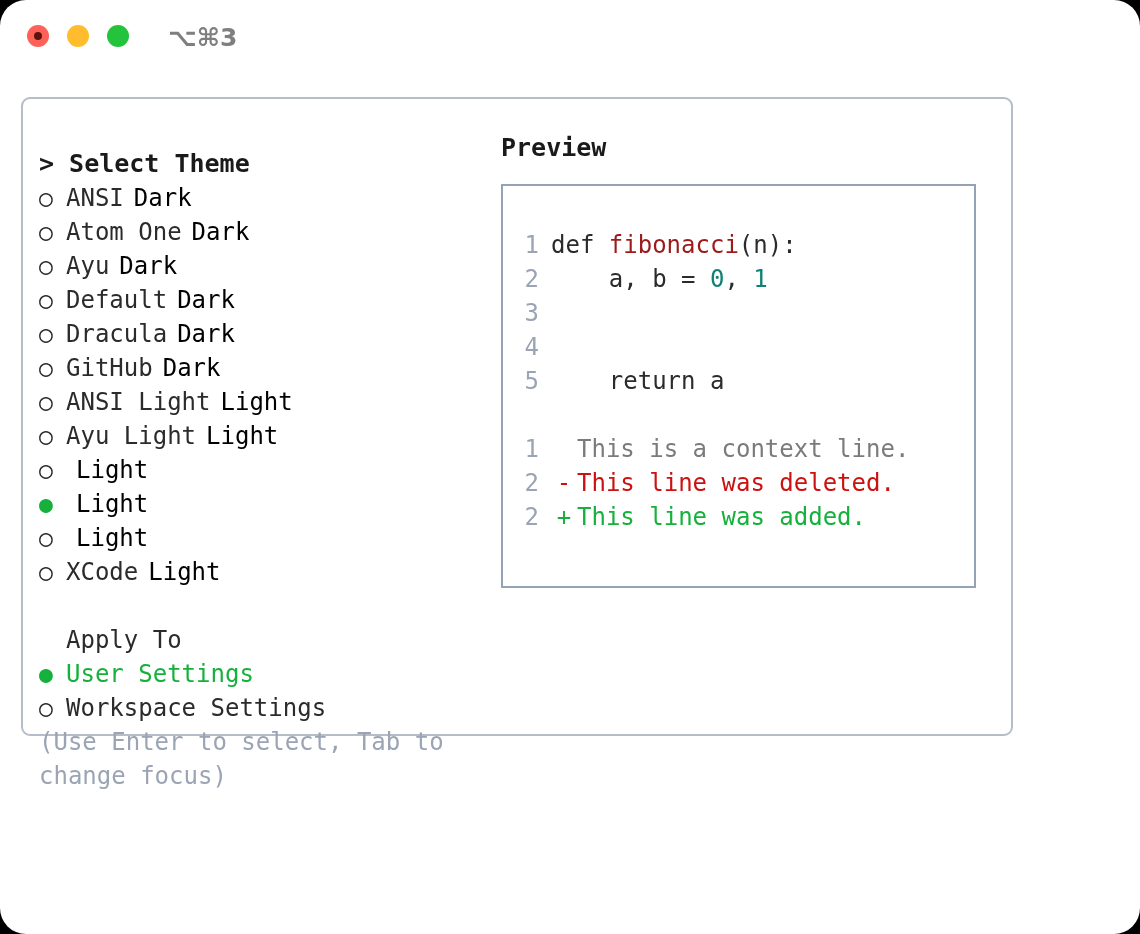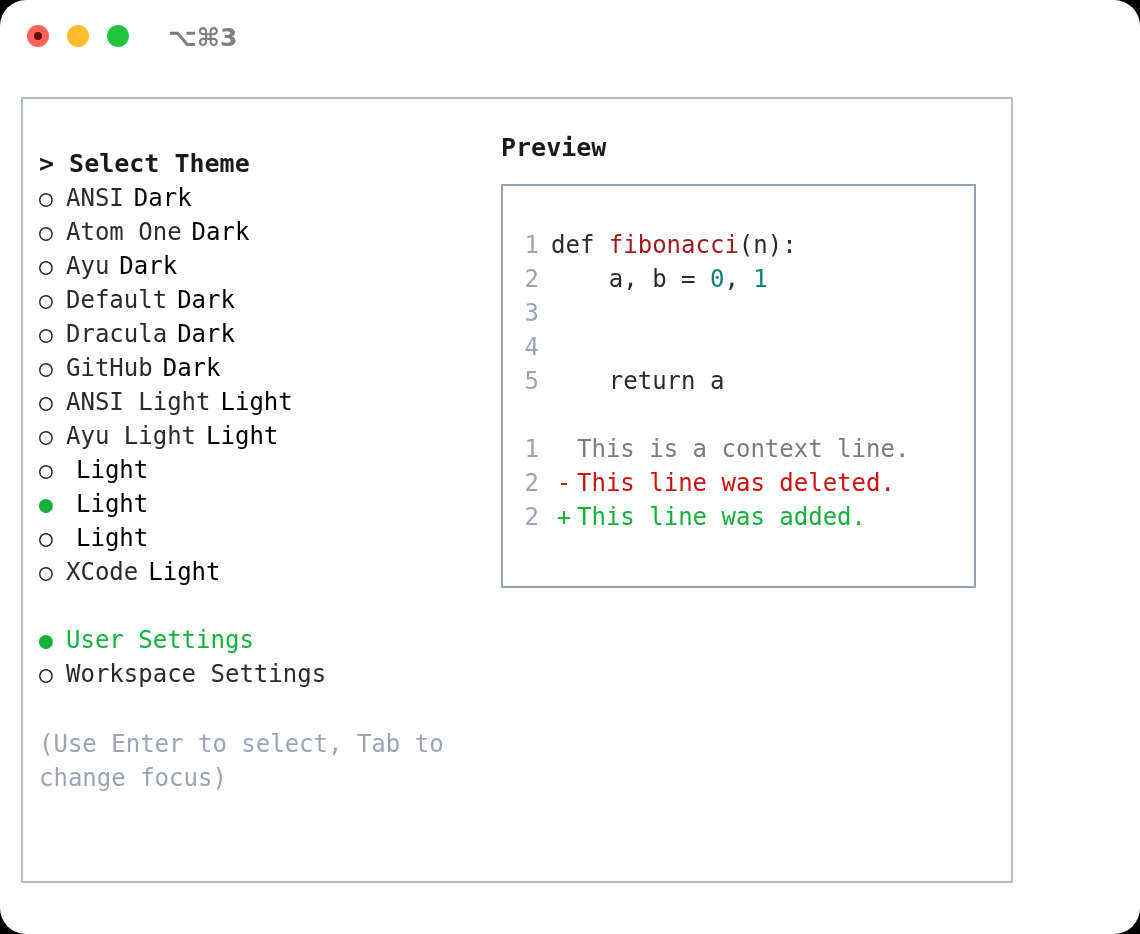--- a/index.html
+++ b/index.html
@@ -68,23 +68,23 @@
     font-weight: 700;
     white-space: pre;
   }
 
   
   .panel {
     position: absolute;
     left: 21px;
     top: 97px;
     width: 992px;
-    height: 786px;
+    height: 639px;
     border: 2px solid #b4bdc8;
-    border-radius: 0;
+    border-radius: 9px;
     box-sizing: border-box;
     background: #ffffff;
   }
 
   
   .left-col {
     position: absolute;
     left: 16px;
     top: 48px;
     width: 450px;
@@ -121,21 +121,20 @@
   .section-head {
     font-size: 24px;
     color: #2b2b2b;
     line-height: 34px;
     height: 34px;
     padding-left: 27px;
     white-space: pre;
   }
   .spacer-sm { height: 34px; }
   .hint {
-    margin-top: 36px;
     font-size: 24px;
     line-height: 34px;
     color: #9ba4b4;
     width: 412px;
     white-space: normal;
     word-spacing: 0px;
   }
 
   
   .right-col {
@@ -214,20 +213,21 @@
           <div class="row"><span class="bullet">○</span><span class="label">Dracula</span><span class="tag">Dark</span></div>
           <div class="row"><span class="bullet">○</span><span class="label">GitHub</span><span class="tag">Dark</span></div>
           <div class="row"><span class="bullet">○</span><span class="label">ANSI Light</span><span class="tag">Light</span></div>
           <div class="row"><span class="bullet">○</span><span class="label">Ayu Light</span><span class="tag">Light</span></div>
           <div class="row"><span class="bullet">○</span><span class="tag">Light</span></div>
           <div class="row"><span class="bullet sel">●</span><span class="tag">Light</span></div>
           <div class="row"><span class="bullet">○</span><span class="tag">Light</span></div>
           <div class="row"><span class="bullet">○</span><span class="label">XCode</span><span class="tag">Light</span></div>
         </div>
       <div class="spacer-sm"></div>
+      <div class="section-head">Apply To</div>
       <div id="apply-items">
           <div class="row"><span class="bullet sel">●</span><span class="label sel">User Settings</span></div>
           <div class="row"><span class="bullet">○</span><span class="label">Workspace Settings</span></div>
         </div>
       <div class="hint">(Use Enter to select, Tab to change focus)</div>
     </div>
 
     <div class="right-col">
       <div class="preview-title">Preview</div>
       <div class="preview-box">

